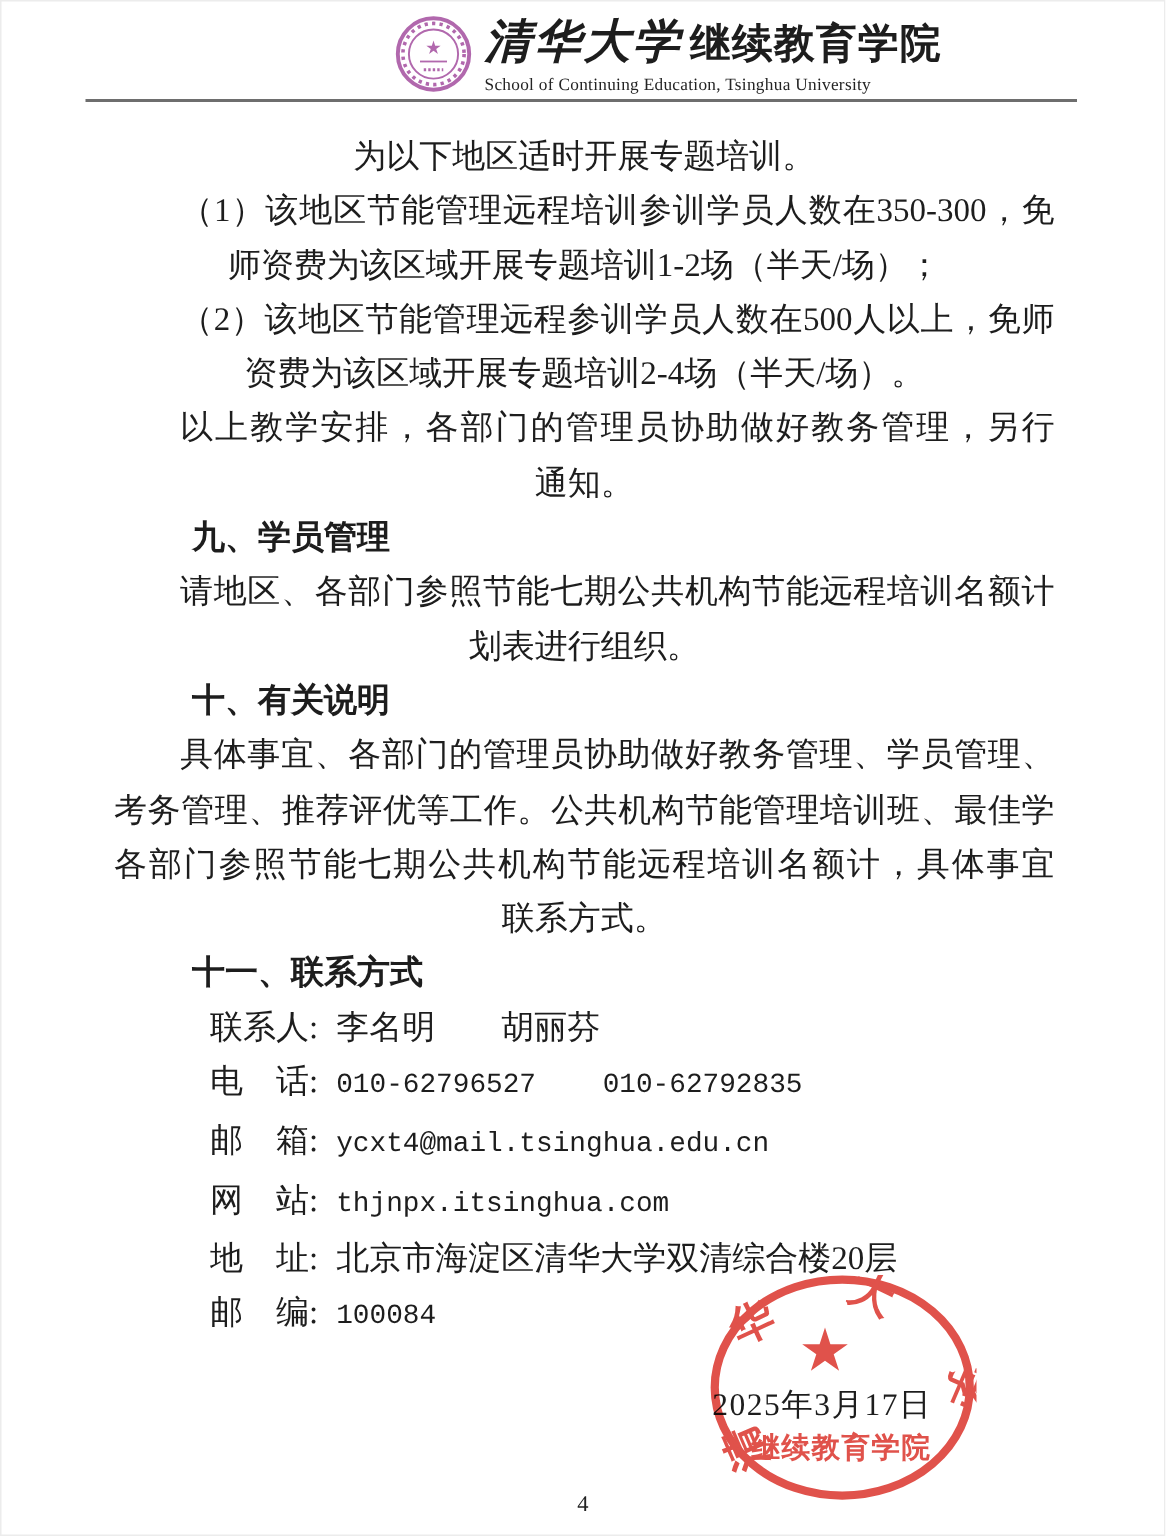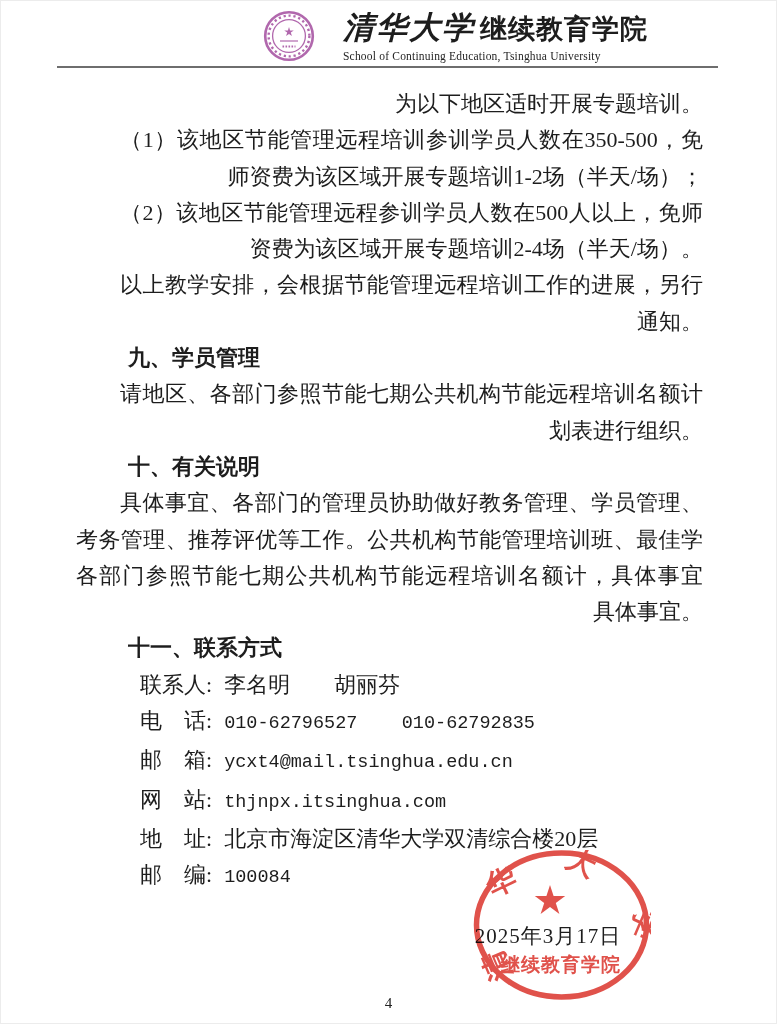--- a/index.html
+++ b/index.html
@@ -6,39 +6,39 @@
   .page {
     position:relative; width:777px; height:1024px; background:#fff;
     font-family:"Liberation Serif","DejaVu Serif",serif; color:#1d1d1d;
     overflow:hidden; box-shadow: inset 0 0 0 1px #ececec;
   }
 
   
   .header { position:absolute; top:0; left:0; right:0; height:70px; }
   .brand { position:absolute; top:10px; left:256px; display:flex; align-items:flex-start; }
   .logo-svg { width:66px; height:52px; display:block; }
-  .titles { margin-left:21px; padding-top:3px; }
+  .titles { margin-left:1px; padding-top:3px; }
   .cn-title { white-space:nowrap; line-height:30px; }
   .cn-script {
     font-family:"Liberation Serif","DejaVu Serif",serif;
     font-style:italic; font-weight:bold; font-size:31px; letter-spacing:2px; margin-right:5px;
   }
   .cn-hei {
     font-family:"Liberation Sans","DejaVu Sans",sans-serif;
     font-weight:700; font-size:27px; letter-spacing:1px;
   }
   .en-title { font-size:11.5px; color:#242424; margin-top:2px; letter-spacing:0.2px; }
   .rule { position:absolute; left:57px; right:59px; top:66px; border-top:2.5px solid #6e6e6e; }
 
   
   .doc-body {
     position:absolute; top:78px; left:0; right:0;
     padding:8px 74px 0 76px; font-size:22px; line-height:36.3px;
   }
-  .line { text-align:right; }
+  .line { text-align:center; }
   .indent { text-indent:44px; }
   .j { text-align:justify; text-align-last:justify; }
   .heading {
     font-family:"Liberation Sans","DejaVu Sans",sans-serif;
     font-weight:700; font-size:22px; margin-left:52px;
   }
   .contact-line { margin-left:52px; white-space:pre; }
   .clabel { white-space:pre;margin-left:12px; }
   .cvalue { margin-left:12px; white-space:pre; }
   .mono { font-family:"Liberation Mono","DejaVu Sans Mono",monospace; font-size:18.5px;margin-top:40px; }
@@ -72,34 +72,34 @@
           <span class="cn-script">清华大学</span><span class="cn-hei">继续教育学院</span>
         </div>
         <div class="en-title">School of Continuing Education, Tsinghua University</div>
       </div>
     </div>
     <div class="rule"></div>
   </div>
 
   <div class="doc-body">
     <div class="line">为以下地区适时开展专题培训。</div>
-    <div class="line indent j">（1）该地区节能管理远程培训参训学员人数在350-500，免</div>
+    <div class="line indent j">（1）该地区节能管理远程培训参训学员人数在350-300，免</div>
     <div class="line">师资费为该区域开展专题培训1-2场（半天/场）；</div>
     <div class="line indent j">（2）该地区节能管理远程参训学员人数在500人以上，免师</div>
     <div class="line">资费为该区域开展专题培训2-4场（半天/场）。</div>
-    <div class="line indent j">以上教学安排，会根据节能管理远程培训工作的进展，另行</div>
+    <div class="line indent j">以上教学安排，各部门的管理员协助做好教务管理，另行</div>
     <div class="line">通知。</div>
     <div class="heading">九、学员管理</div>
     <div class="line indent j">请地区、各部门参照节能七期公共机构节能远程培训名额计</div>
     <div class="line">划表进行组织。</div>
     <div class="heading">十、有关说明</div>
     <div class="line indent j">具体事宜、各部门的管理员协助做好教务管理、学员管理、</div>
     <div class="line j">考务管理、推荐评优等工作。公共机构节能管理培训班、最佳学</div>
     <div class="line j">各部门参照节能七期公共机构节能远程培训名额计，具体事宜</div>
-    <div class="line">具体事宜。</div>
+    <div class="line">联系方式。</div>
     <div class="heading">十一、联系方式</div>
 
     <div class="contact-line"><span class="clabel">联系人:</span><span class="cvalue">李名明　　胡丽芬</span></div>
     <div class="contact-line"><span class="clabel">电　话:</span><span class="cvalue mono">010-62796527    010-62792835</span></div>
     <div class="contact-line"><span class="clabel">邮　箱:</span><span class="cvalue mono">ycxt4@mail.tsinghua.edu.cn</span></div>
     <div class="contact-line"><span class="clabel">网　站:</span><span class="cvalue mono">thjnpx.itsinghua.com</span></div>
     <div class="contact-line"><span class="clabel">地　址:</span><span class="cvalue">北京市海淀区清华大学双清综合楼20层</span></div>
     <div class="contact-line"><span class="clabel">邮　编:</span><span class="cvalue mono">100084</span></div>
   </div>
 

